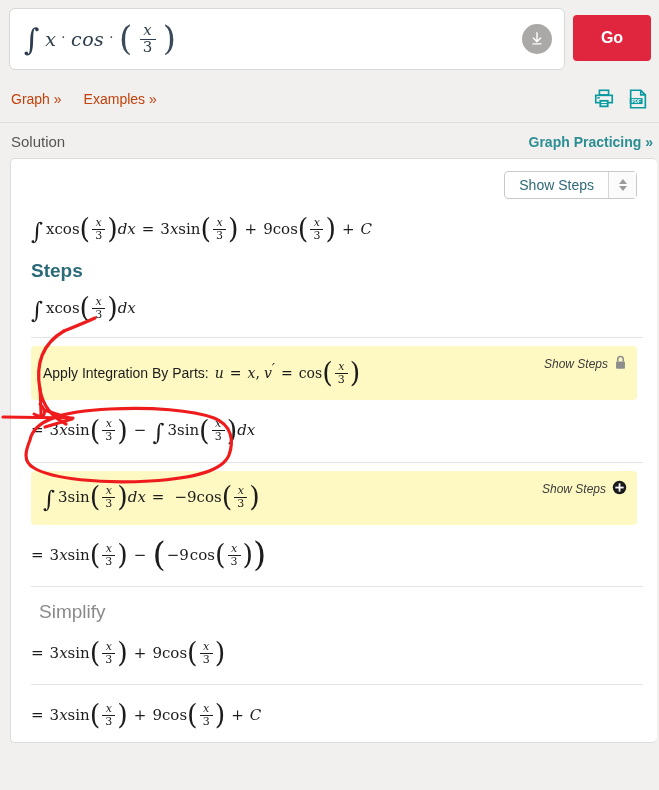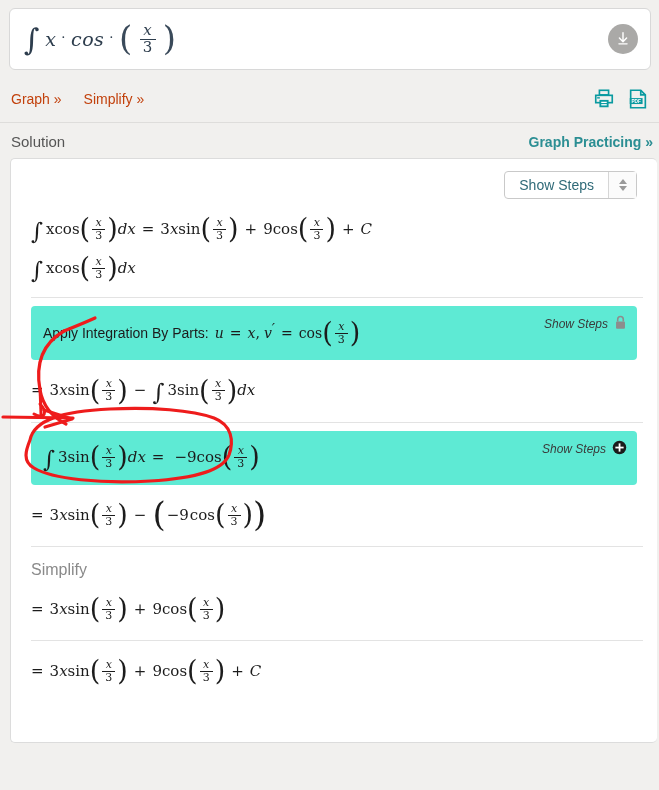--- a/index.html
+++ b/index.html
@@ -153,21 +153,21 @@
   .answer-line { padding: 18px 0 0 6px; }
   .steps-title {
     font-size: 19px; font-weight: bold; color: #2b6a78;
     padding: 18px 0 0 6px;
   }
   .first-int { padding: 14px 0 16px 6px; }
 
   .hr-light { border: none; border-top: 1px solid #e3e3e3; margin: 0 0 0 6px; }
 
   .step-box {
-    background: #5eead4;
+    background: #fef9c3;
     border-radius: 4px;
     margin: 8px 6px 0 6px;
     padding: 12px 10px 12px 12px;
     position: relative;
     min-height: 54px;
     display: flex; align-items: center;
   }
   .step-text {
     font-size: 14px; color: #1c1c1c;
     font-family: "DejaVu Serif", serif;
@@ -175,23 +175,23 @@
   }
   .step-text .plain { font-family: "Liberation Sans", sans-serif; font-size: 14px; }
   .show-steps {
     position: absolute; right: 10px; top: 9px;
     display: flex; align-items: center; gap: 6px;
     font-size: 12px; font-style: italic; color: #3a3a3a;
     cursor: pointer;
   }
   .eqline { padding: 18px 0 18px 6px; }
   .plainlabel {
-    font-size: 16px; color: #8a8a8a;
+    font-size: 19px; color: #8a8a8a;
     padding: 14px 0 0 6px;
-    display: flex; align-items: center; gap: 8px;
+    display: flex; align-items: center; gap: 8px; margin-left: 8px;
   }
 
   
   .annot { position: absolute; left: 0; top: 0; pointer-events: none; }
 </style>
 </head>
 <body>
 
 <div class="topbar">
   <div class="input-box">
@@ -208,25 +208,26 @@
       </span>
       <span class="paren">)</span>
     </div>
     <div class="dl-btn">
       <svg width="18" height="18" viewBox="0 0 20 20" aria-hidden="true">
         <path d="M10 3 L10 12 M6 9 L10 13 L14 9" stroke="#fff" stroke-width="1.6" fill="none" stroke-linecap="round" stroke-linejoin="round"></path>
         <path d="M5.5 15.4 L14.5 15.4" stroke="#fff" stroke-width="1.6" stroke-linecap="round"></path>
       </svg>
     </div>
   </div>
+  <button class="go-btn">Go</button>
 </div>
 
 <div class="links-row">
   <a class="sublink">Graph »</a>
-  <a class="sublink">Simplify »</a>
+  <a class="sublink">Examples »</a>
   <div class="spacer"></div>
   <span class="icon-btn">
     <svg width="22" height="22" viewBox="0 0 24 24" aria-hidden="true">
       <rect x="7" y="2.5" width="10" height="5" fill="none" stroke="#0a9aa0" stroke-width="1.8"></rect>
       <rect x="3" y="8" width="18" height="8" fill="none" stroke="#0a9aa0" stroke-width="1.8"></rect>
       <rect x="7" y="13" width="10" height="8" fill="#0a9aa0"></rect>
       <rect x="9" y="15" width="6" height="1.4" fill="#fff"></rect>
       <rect x="9" y="17.6" width="6" height="1.4" fill="#fff"></rect>
       <rect x="4.5" y="10" width="3" height="1.5" fill="#0a9aa0"></rect>
     </svg>
@@ -267,20 +268,21 @@
           <span class="den">3</span>
         </span><span class="p2">)</span><i>dx</i><span class="op">=</span>3<i>x</i><span class="fn">sin</span><span class="p2">(</span><span class="f2">
           <span class="num">x</span>
           <span class="den">3</span>
         </span><span class="p2">)</span><span class="op">+</span>9<span class="fn">cos</span><span class="p2">(</span><span class="f2">
           <span class="num">x</span>
           <span class="den">3</span>
         </span><span class="p2">)</span><span class="op">+</span><i>C</i>
     </div>
 
+    <div class="steps-title">Steps</div>
 
     <div class="mline first-int">
       <span class="itg">∫</span>
         <span class="fn">x</span>
         <span class="fn">cos</span>
         <span class="p2">(</span>
         <span class="f2">
           <span class="num">x</span>
           <span class="den">3</span>
         </span>

